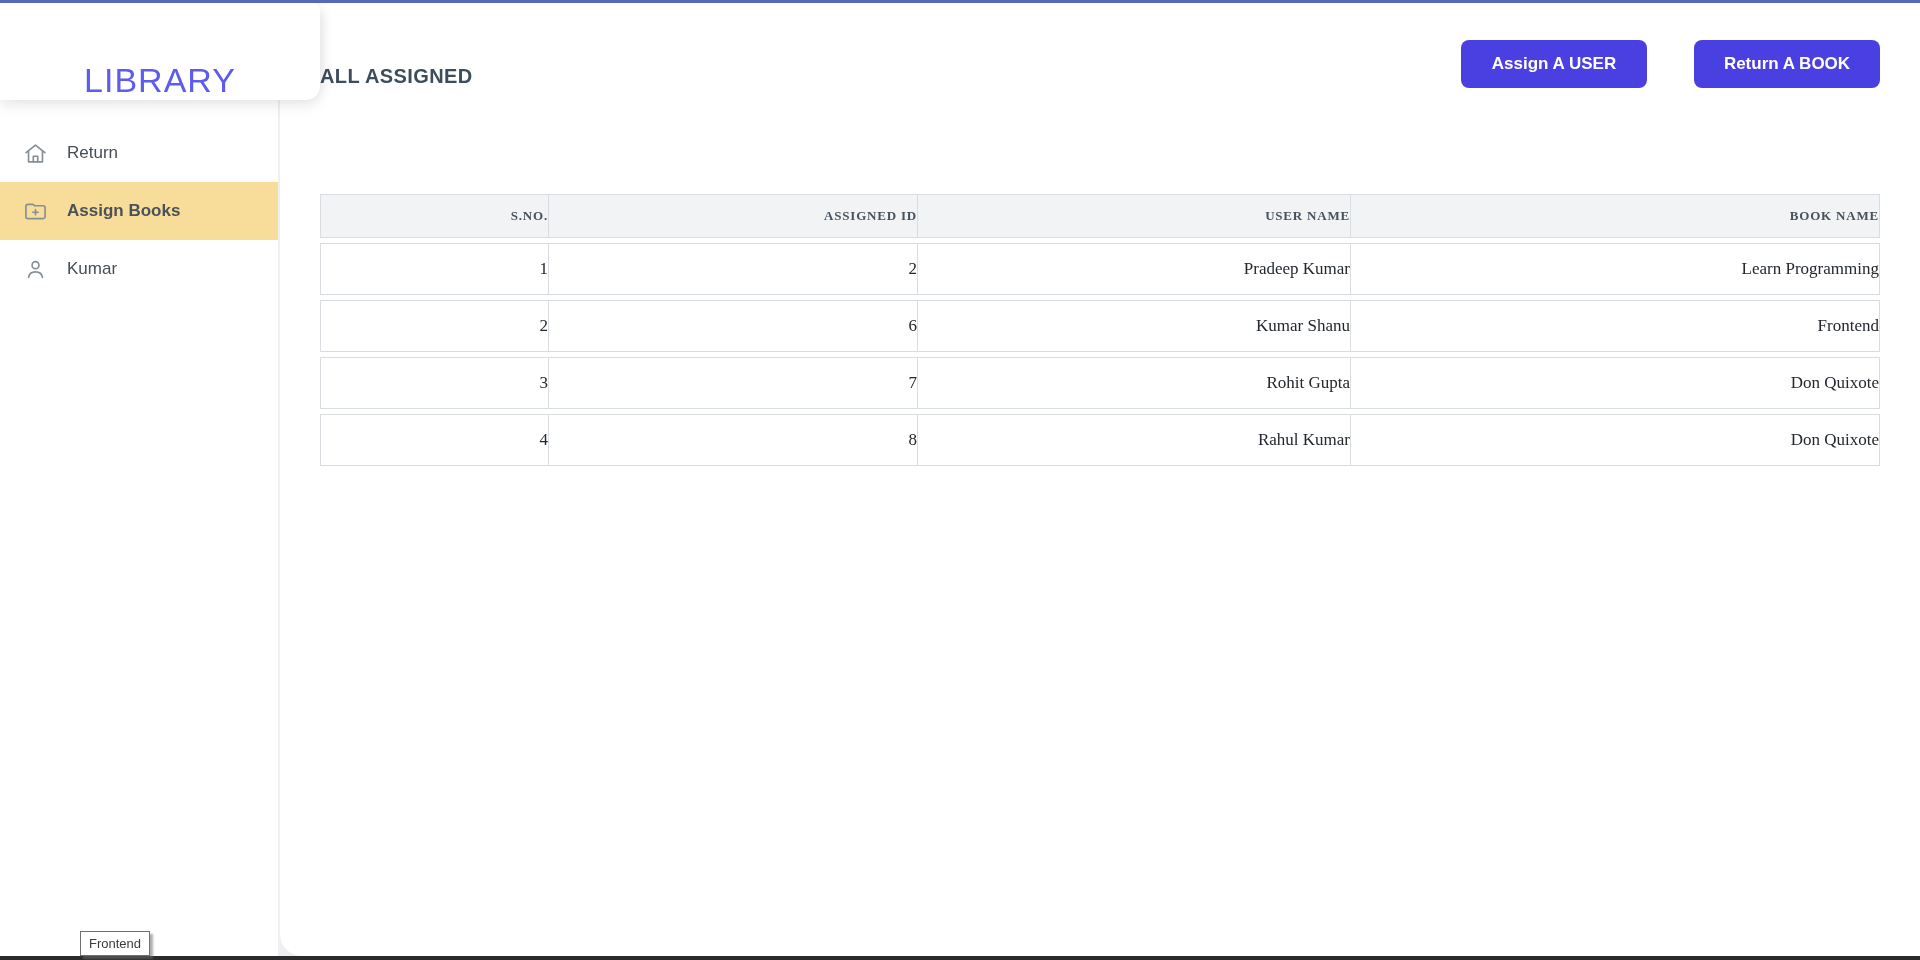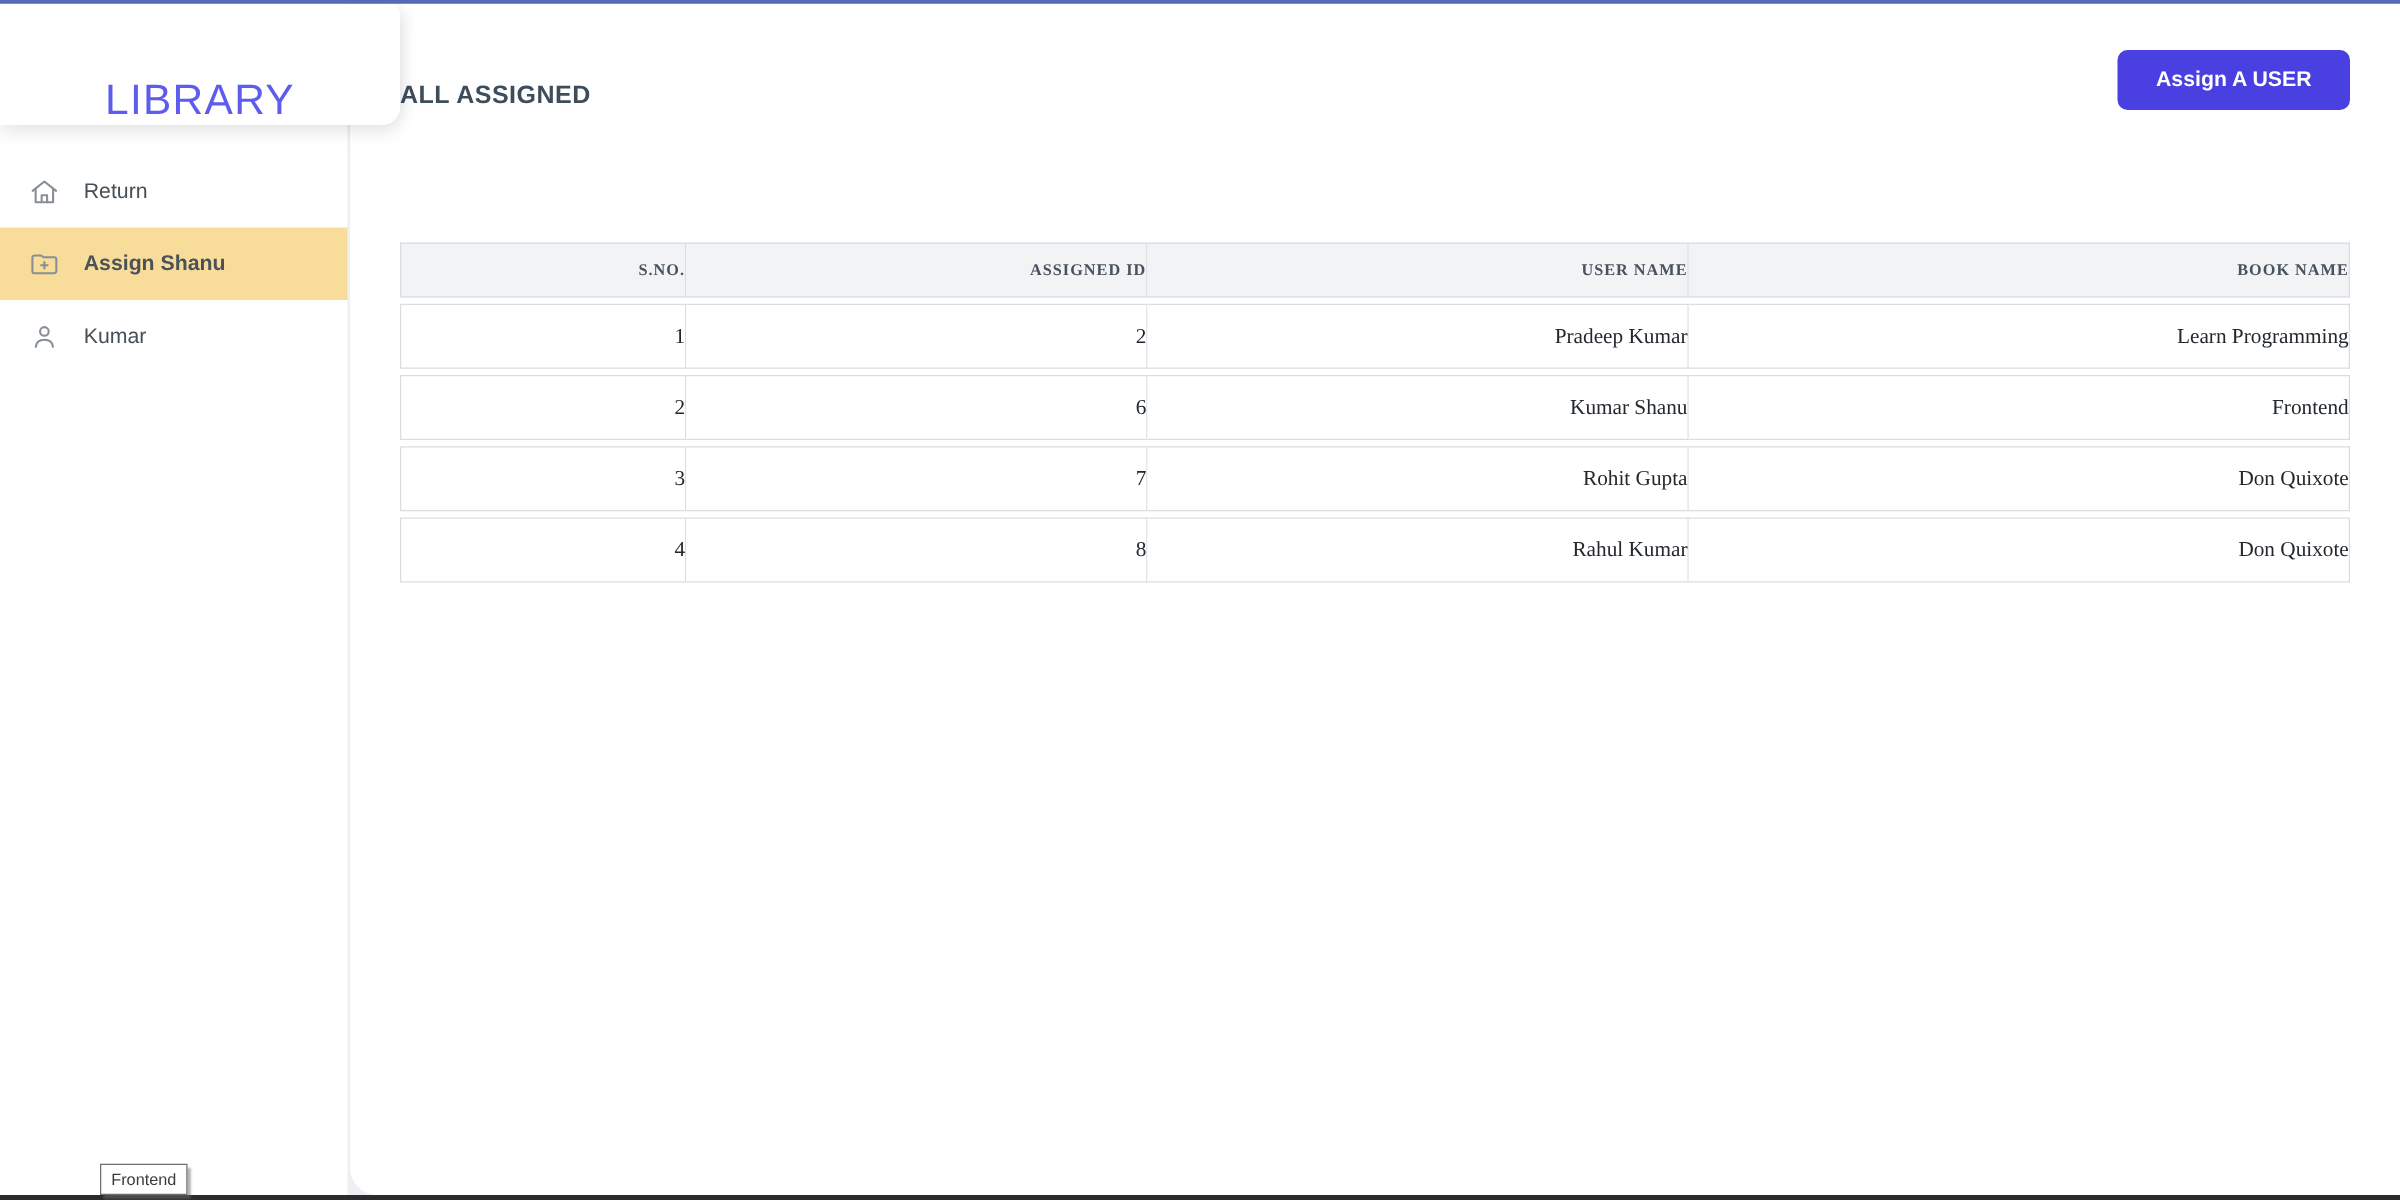--- a/index.html
+++ b/index.html
@@ -97,20 +97,21 @@
 
 <div class="stage">
 
   <div class="top-strip" style="background: rgb(87, 104, 184);"></div>
 
   <div class="main-card">
     <div class="content-header">
       <div class="page-title">ALL ASSIGNED</div>
       <div class="header-buttons">
         <button class="btn" style="background: rgb(74, 63, 224);">Assign A USER</button>
+        <button class="btn" style="background: rgb(74, 63, 224);">Return A BOOK</button>
       </div>
     </div>
 
     <div class="table-wrap">
       <table class="assigned">
         <colgroup>
             <col class="c1">
             <col class="c2">
             <col class="c3">
             <col class="c4">
@@ -166,21 +167,21 @@
           <span class="mi-label">Return</span>
         </div>
         <div class="menu-item active" style="background: rgb(248, 221, 154);">
           <span class="mi-icon">
             <svg viewBox="0 0 24 24">
               <path d="M2.8 7.5V17a1.8 1.8 0 0 0 1.8 1.8h14.8A1.8 1.8 0 0 0 21.2 17V8.3a1.8 1.8 0 0 0-1.8-1.8h-8.1L9.6 5.2H4.6A1.8 1.8 0 0 0 2.8 7z"></path>
               <path d="M12 10.2v5"></path>
               <path d="M9.5 12.7h5"></path>
             </svg>
           </span>
-          <span class="mi-label">Assign Shanu</span>
+          <span class="mi-label">Assign Books</span>
         </div>
         <div class="menu-item">
           <span class="mi-icon">
             <svg viewBox="0 0 24 24">
               <circle cx="12" cy="7.8" r="3.3"></circle>
               <path d="M5.4 19.6c.4-3.5 3.1-5.4 6.6-5.4s6.2 1.9 6.6 5.4"></path>
             </svg>
           </span>
           <span class="mi-label">Kumar</span>
         </div>

